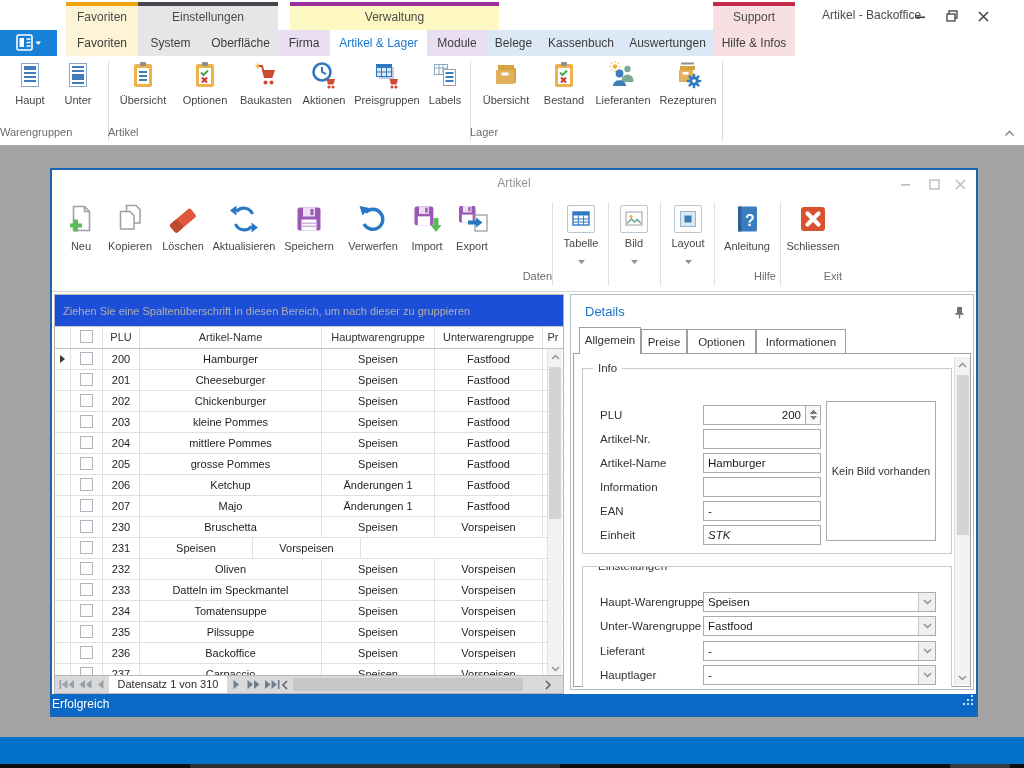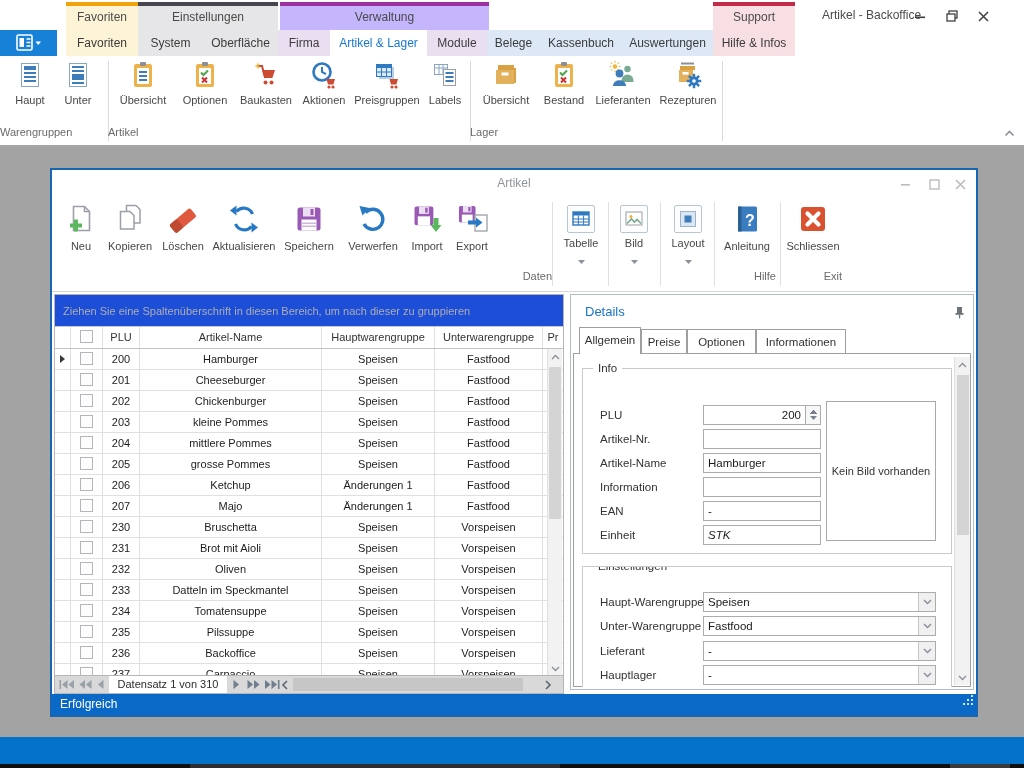--- a/index.html
+++ b/index.html
@@ -68,21 +68,21 @@
   .sbarrow{position:absolute;left:0;width:14px;height:15px;display:flex;align-items:center;justify-content:center}
   #gvthumb{position:absolute;left:1px;top:18px;width:12px;height:152px;background:#d4d4d4;border-radius:1px}
 
   
   #navbar{position:absolute;left:2px;top:506px;width:510px;height:18px;background:#d9d9d9;border:1px solid #b5b5b5;border-top:none}
   .navic{position:absolute;top:4px;display:flex;align-items:center;justify-content:center}
   #rectab{position:absolute;left:54px;top:0;width:118px;height:17px;background:#fff;font-size:11px;color:#2c2c2c;text-align:center;line-height:16px;white-space:nowrap}
   #hthumb{position:absolute;left:238px;top:2px;width:230px;height:13px;background:#c6c6c6}
 
   
-  #wstatus{position:absolute;left:0;top:524px;width:924px;height:21px;background:#0a69c6;color:#fff;font-size:12px;line-height:21px;padding-left:8px}
+  #wstatus{position:absolute;left:0;top:524px;width:924px;height:21px;background:#0a69c6;color:#fff;font-size:12px;line-height:21px;}
   #grip{position:absolute;right:3px;bottom:3px}
 
   
   #details{position:absolute;left:518px;top:124px;width:404px;height:396px;background:#fff;border:1px solid #b0bdc9;overflow:hidden}
   #dtitle{position:absolute;left:14px;top:9px;font-size:13px;color:#1873cc}
   #dpin{position:absolute;left:382px;top:10px}
   .dtab{position:absolute;top:34px;height:25px;border:1px solid #9f9f9f;border-bottom:none;background:#fff;font-size:11.5px;color:#333;text-align:center;line-height:24px}
   .dtab.active{top:32px;height:27px;z-index:3}
   #dcontent{position:absolute;left:2px;top:58px;width:398px;height:334px;border:1px solid #9f9f9f;background:#fff}
   .fieldset{position:absolute;border:1px solid #c9c9c9;background:#fff}
@@ -99,21 +99,21 @@
   #dvthumb{position:absolute;left:2px;top:18px;width:12px;height:160px;background:#d4d4d4}
 </style>
 </head>
 <body>
 
 <div id="screen">
 
   <div id="titlebar">
     <div class="ctxhead" style="left: 66px; width: 72px; background: rgb(253, 243, 215);"><span class="bar" style="background: rgb(240, 163, 10);"></span><span>Favoriten</span></div>
     <div class="ctxhead" style="left: 138px; width: 140px; background: rgb(230, 230, 232);"><span class="bar" style="background: rgb(70, 70, 78);"></span><span>Einstellungen</span></div>
-    <div class="ctxhead" style="left: 280px; width: 209px; background: #c4b5fd;"><span class="bar" style="background: rgb(158, 47, 158);"></span><span>Verwaltung</span></div>
+    <div class="ctxhead" style="left: 290px; width: 209px; background: #fef9c3;"><span class="bar" style="background: rgb(158, 47, 158);"></span><span>Verwaltung</span></div>
     <div class="ctxhead" style="left: 713px; width: 82px; background: rgb(248, 223, 228);"><span class="bar" style="background: rgb(196, 42, 74);"></span><span>Support</span></div>
     <div id="app-title">Artikel - Backoffice</div>
     <div class="winctl" style="left:909px">
         <svg width="11" height="11">
           <rect x="0" y="5.5" width="10" height="1.6" fill="#3f3f3f"></rect>
         </svg>
       </div>
     <div class="winctl" style="left:941px">
         <svg width="12" height="12">
           <rect x="3" y="1" width="8" height="7" fill="none" stroke="#3f3f3f" stroke-width="1.3"></rect>
@@ -553,21 +553,20 @@
             <div class="gc c0">230</div>
             <div class="gc c1">Bruschetta</div>
             <div class="gc c2">Speisen</div>
             <div class="gc c3">Vorspeisen</div>
             <div class="gc c4"></div>
           </div>
           <div class="grow">
             <div class="gc ind"></div>
             <div class="gc cbc"><span class="cbx"></span></div>
             <div class="gc c0">231</div>
-            <div class="gc c1">Brot mit Aioli</div>
             <div class="gc c2">Speisen</div>
             <div class="gc c3">Vorspeisen</div>
             <div class="gc c4"></div>
           </div>
           <div class="grow">
             <div class="gc ind"></div>
             <div class="gc cbc"><span class="cbx"></span></div>
             <div class="gc c0">232</div>
             <div class="gc c1">Oliven</div>
             <div class="gc c2">Speisen</div>

